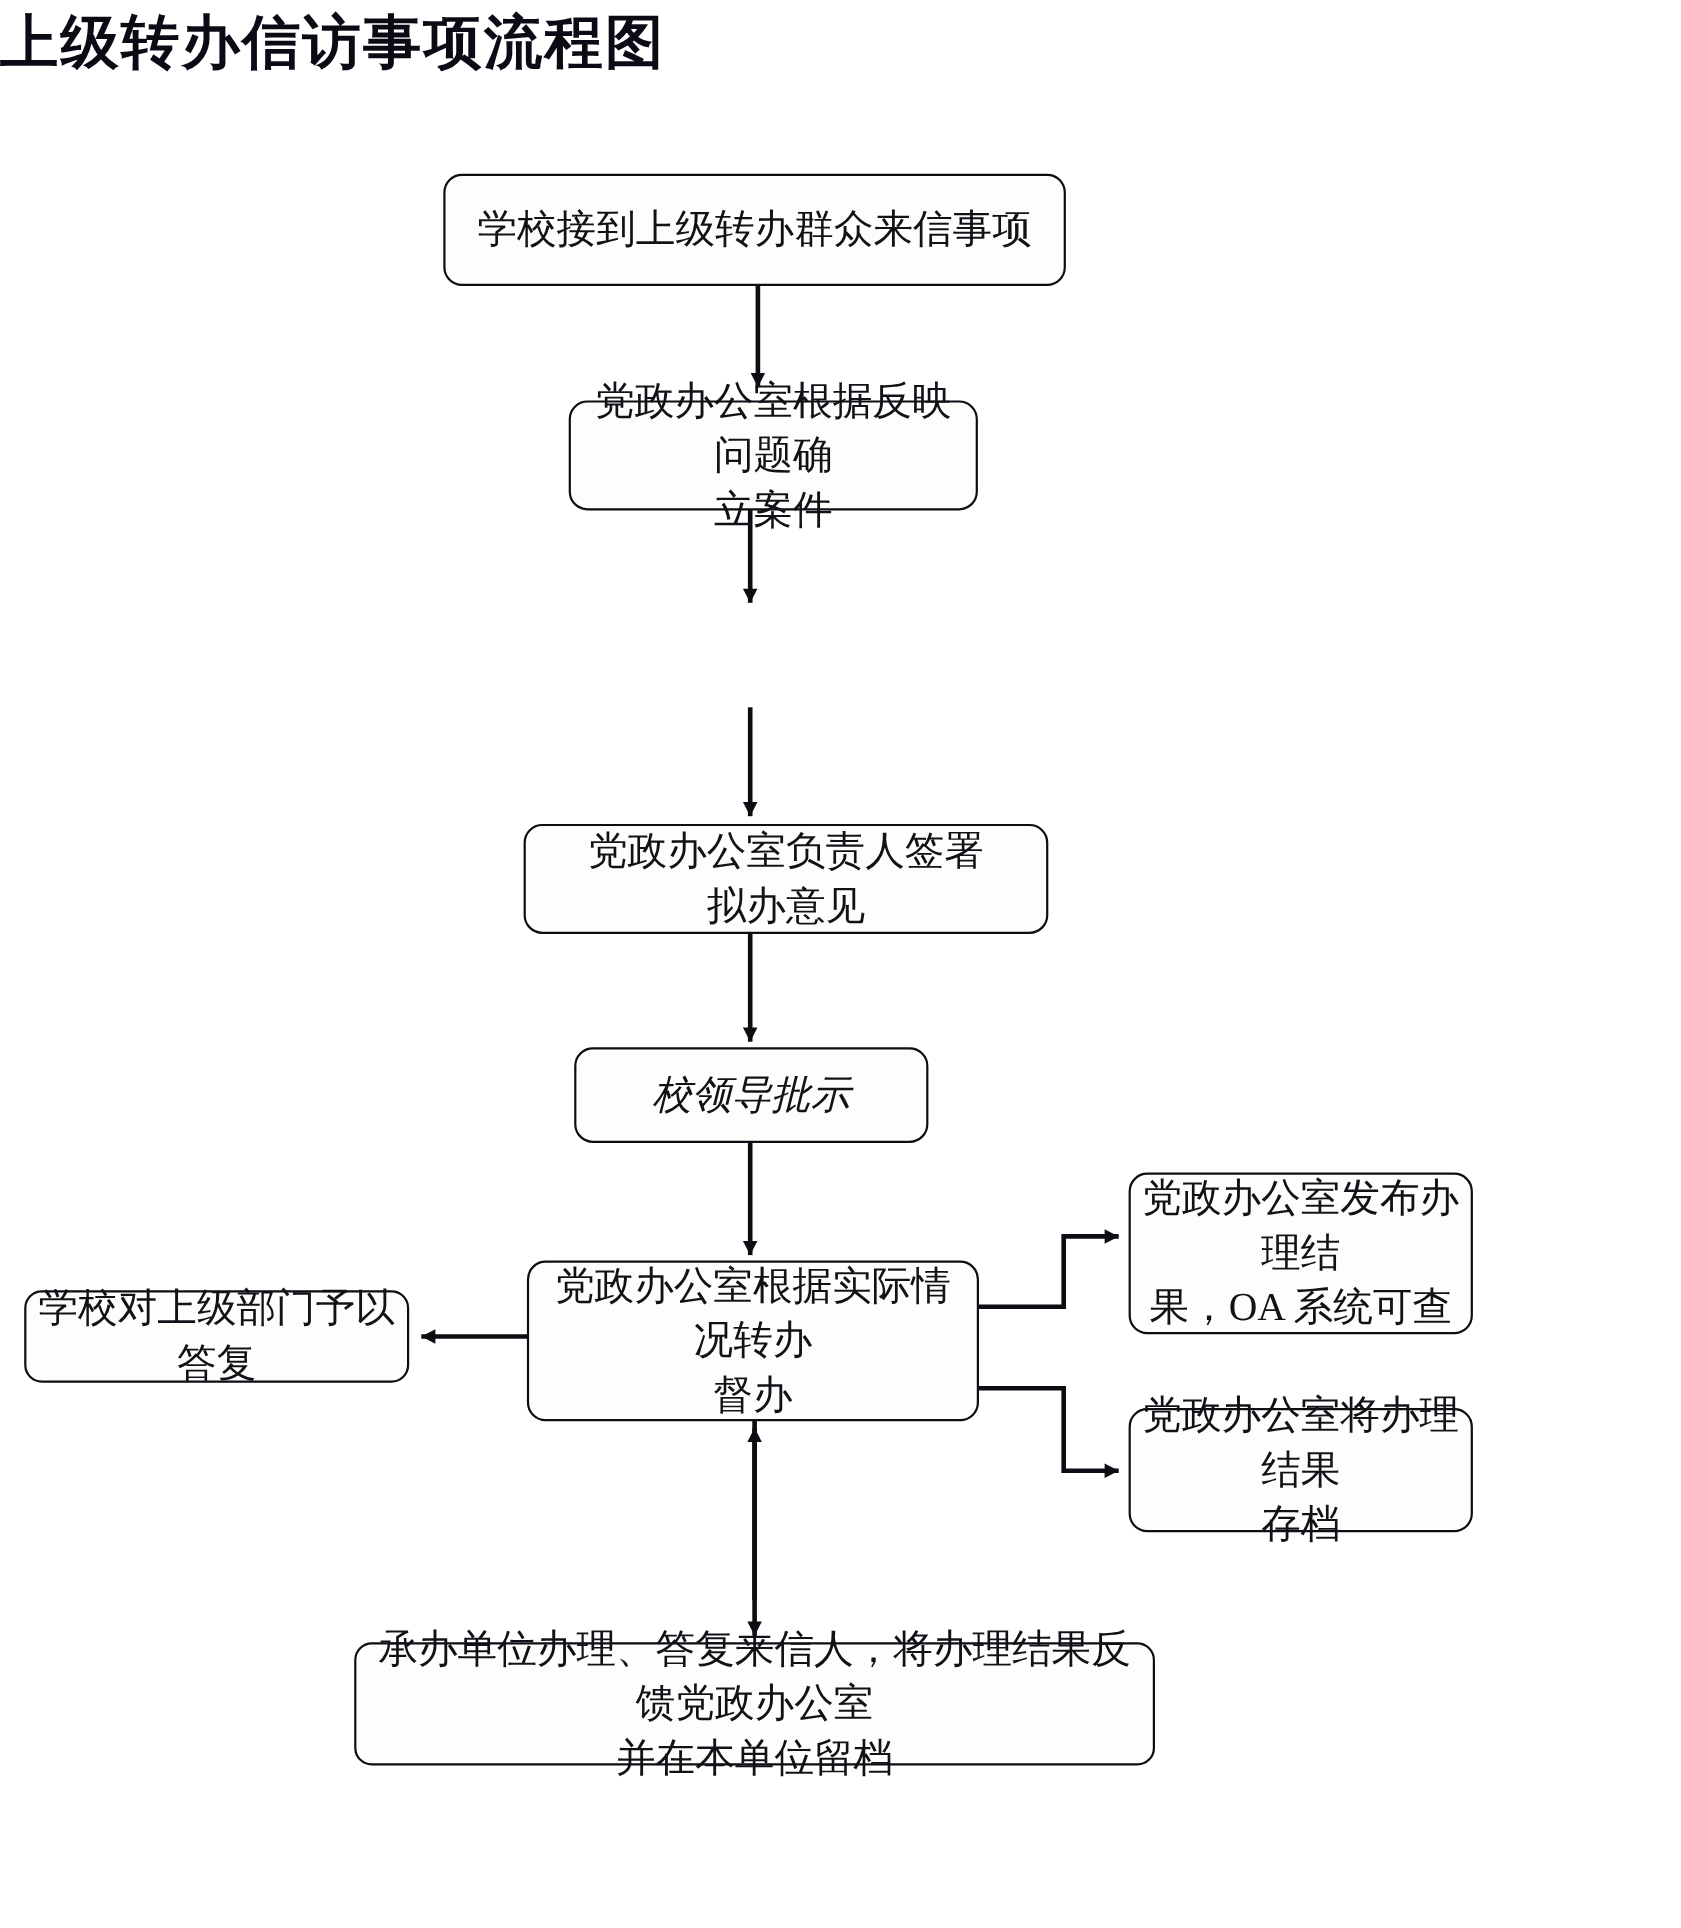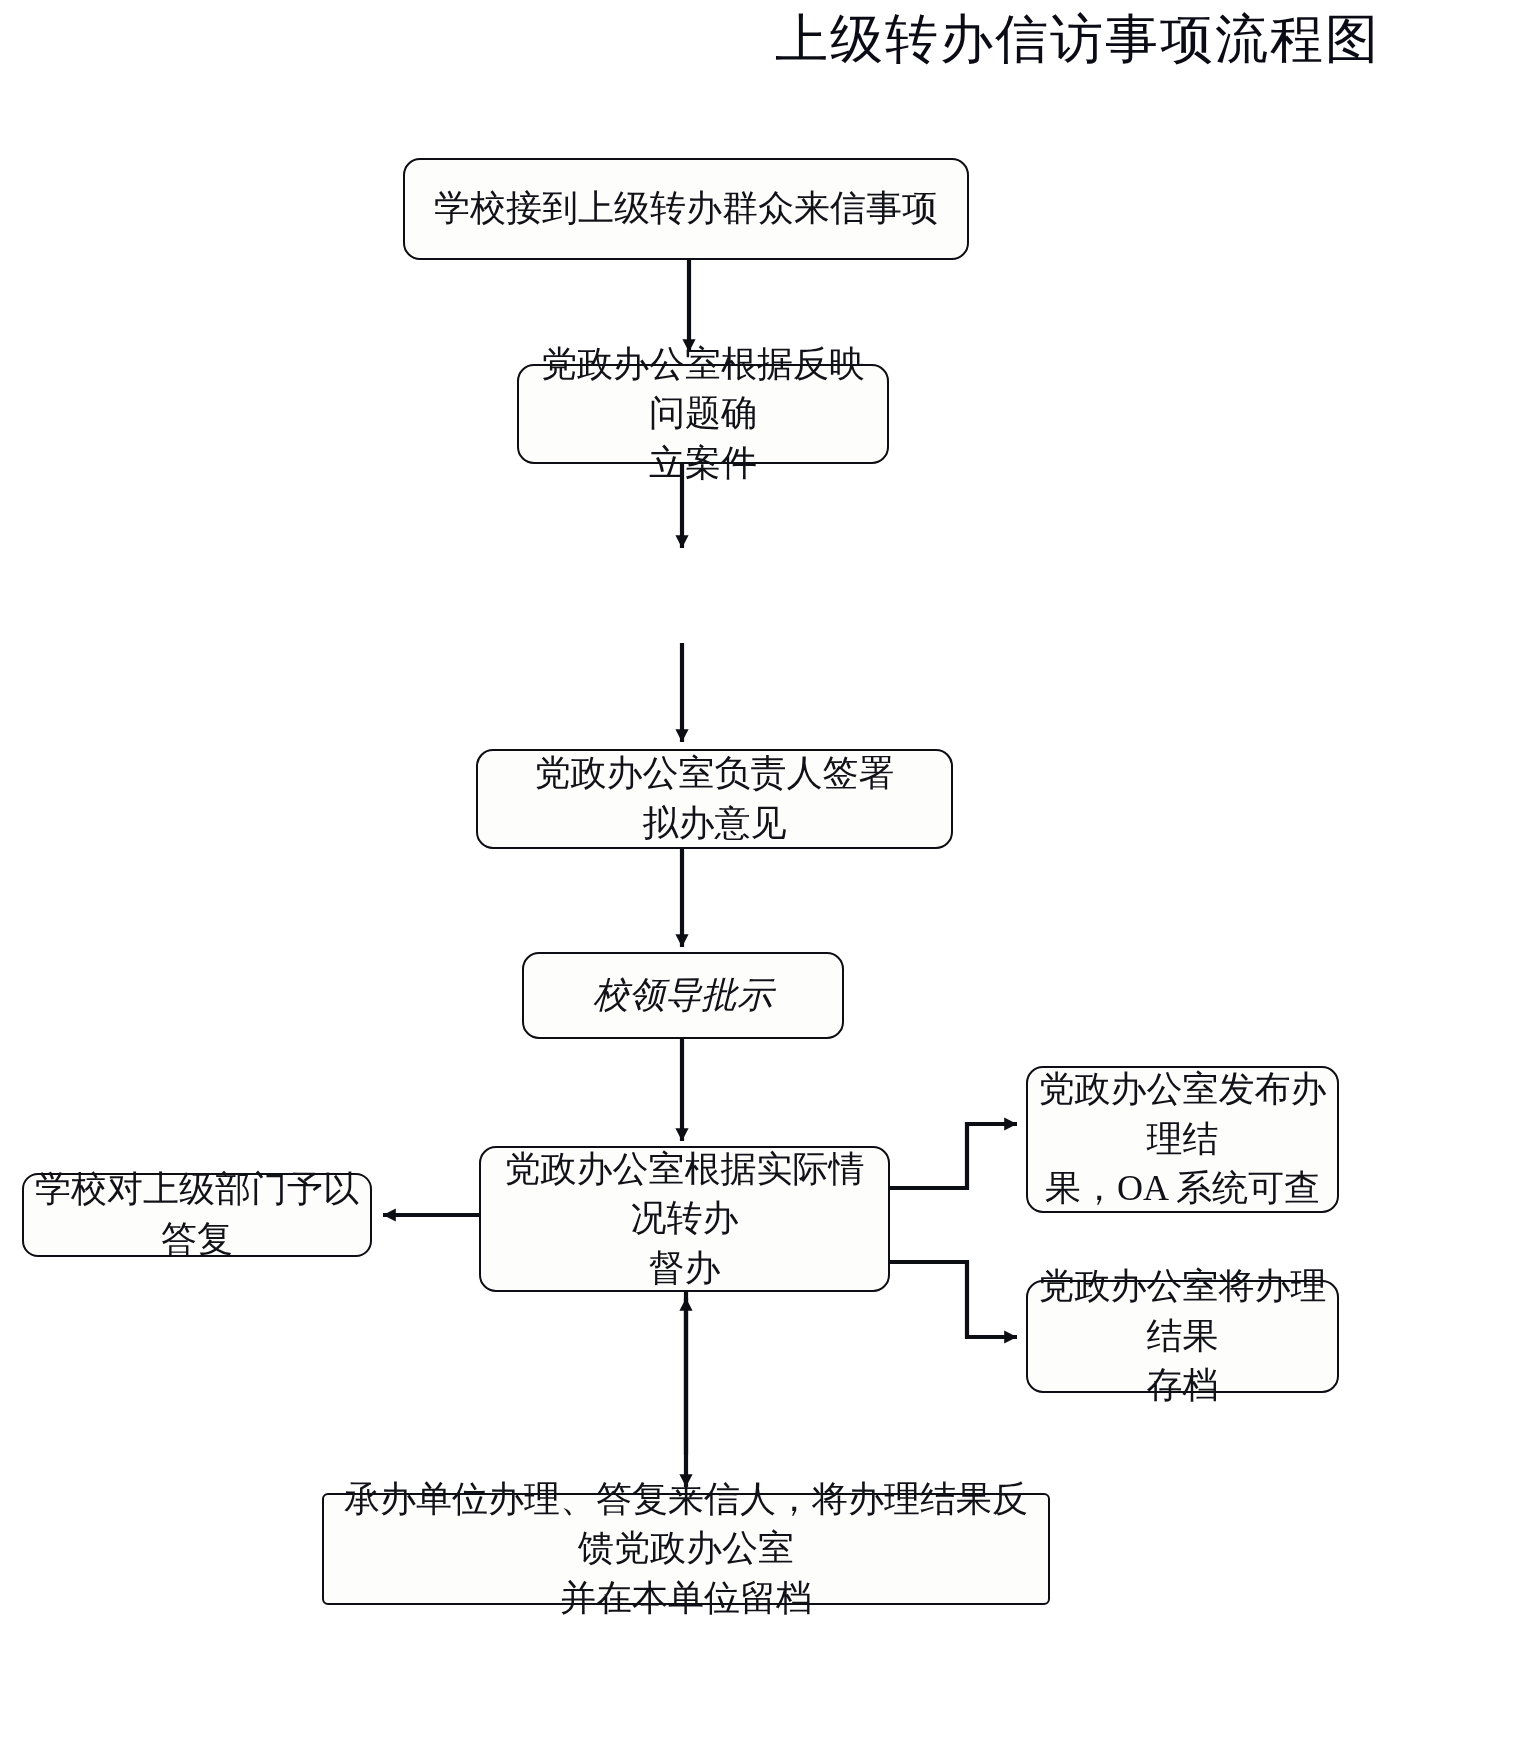--- a/index.html
+++ b/index.html
@@ -26,23 +26,23 @@
     left: 0; top: 0;
     width: 1528px;
     height: 1753px;
     pointer-events: none;
   }
   .page-title {
     position: absolute;
     left: 0;
     top: 8px;
     width: 1380px;
-    text-align: right;
+    text-align: left;
     font-family: "Liberation Serif", "DejaVu Serif", serif;
-    font-weight: normal;
+    font-weight: bold;
     font-size: 53px;
     letter-spacing: 2px;
     line-height: 1.2;
     color: #0b0b16;
     white-space: nowrap;
   }
   .node {
     position: absolute;
     box-sizing: border-box;
     border: 2.2px solid #0d0d14;
@@ -57,21 +57,21 @@
     line-height: 1.38;
     color: #111118;
     padding: 4px 10px;
   }
   .node .label {
     display: block;
     width: 100%;
     white-space: pre-line;
   }
   .node.n-bottom {
-    border-radius: 6px;
+    border-radius: 16px;
   }
   .node.n-left {
     border-radius: 16px;
   }
 </style>
 </head>
 <body>
 
 <div id="canvas">
 

